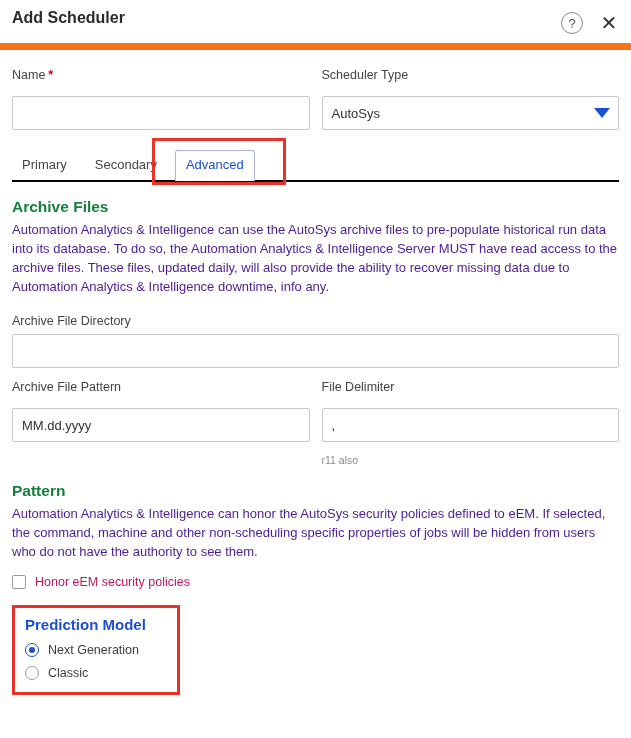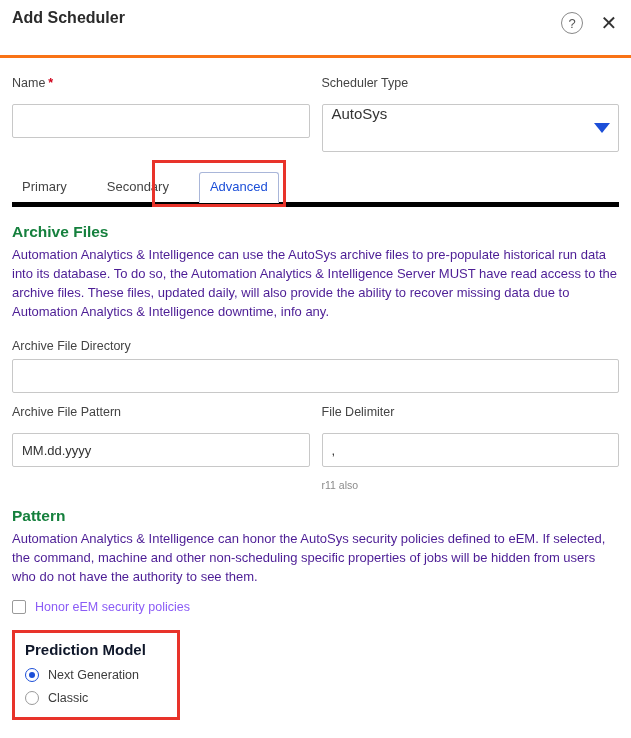--- a/index.html
+++ b/index.html
@@ -15,22 +15,22 @@
   .dialog {
     position: relative;
     width: 631px;
     height: 738px;
     background: #ffffff;
     overflow: hidden;
   }
   
   .titlebar {
     position: relative;
-    height: 58px;
-    border-bottom: 3px solid #f97316;
+    height: 50px;
+    border-bottom: 7px solid #f97316;
     display: flex;
     align-items: flex-start;
     padding: 6px 14px 0 12px;
   }
   .dialog-title {
     font-size: 16px;
     font-weight: bold;
     color: #2b2b2b;
     line-height: 20px;
     padding-top: 2px;
@@ -94,27 +94,28 @@
     padding: 0 9px;
     font-size: 13px;
     font-family: "Liberation Sans", sans-serif;
     color: #333;
     background: #fff;
     width: 100%;
     outline: none;
   }
   .select-wrap {
     position: relative;
-    height: 48px;
+    height: 34px;
     border: 1px solid #c8c8c8;
     border-radius: 2px;
     background: #fff;
     display: flex;
+    align-items: center;
     padding: 0 9px;
-    font-size: 15px;
+    font-size: 13px;
     cursor: pointer;
   }
   .select-caret {
     position: absolute;
     right: 8px;
     top: 50%;
     transform: translateY(-50%);
     width: 0; height: 0;
     border-left: 8px solid transparent;
     border-right: 8px solid transparent;
@@ -123,22 +124,22 @@
   .hint {
     font-size: 10.5px;
     color: #8a8a8a;
     margin-top: 4px;
   }
   
   .tabs {
     margin-top: 20px;
     display: flex;
     align-items: flex-end;
-    gap: 20px;
-    border-bottom: 5px solid #000000;
+    gap: 8px;
+    border-bottom: 2px solid #000000;
     width: 607px;
     position: relative;
   }
   .tab {
     font-size: 13px;
     color: #444;
     padding: 6px 10px 8px 10px;
     cursor: pointer;
   }
   .tab.active {
@@ -181,33 +182,33 @@
     margin-top: 14px;
     cursor: pointer;
   }
   .checkbox {
     width: 14px;
     height: 14px;
     border: 1px solid #9a9a9a;
     border-radius: 2px;
     background: #fff;
   }
-  .check-label { font-size: 12.5px; color: #8b5cf6; }
+  .check-label { font-size: 12.5px; color: #be185d; }
   
   .pred-wrap {
     position: relative;
     margin-top: 16px;
     width: 168px;
     padding: 6px 10px 12px 10px;
     border: 3px solid #e8332a;
   }
   .pred-title {
     font-size: 15px;
     font-weight: bold;
-    color: #0f172a;
+    color: #1d4ed8;
     margin: 2px 0 10px 0;
   }
   .radio-row {
     display: flex;
     align-items: flex-end;
     gap: 9px;
     margin-top: 9px;
     cursor: pointer;
   }
   .radio {

